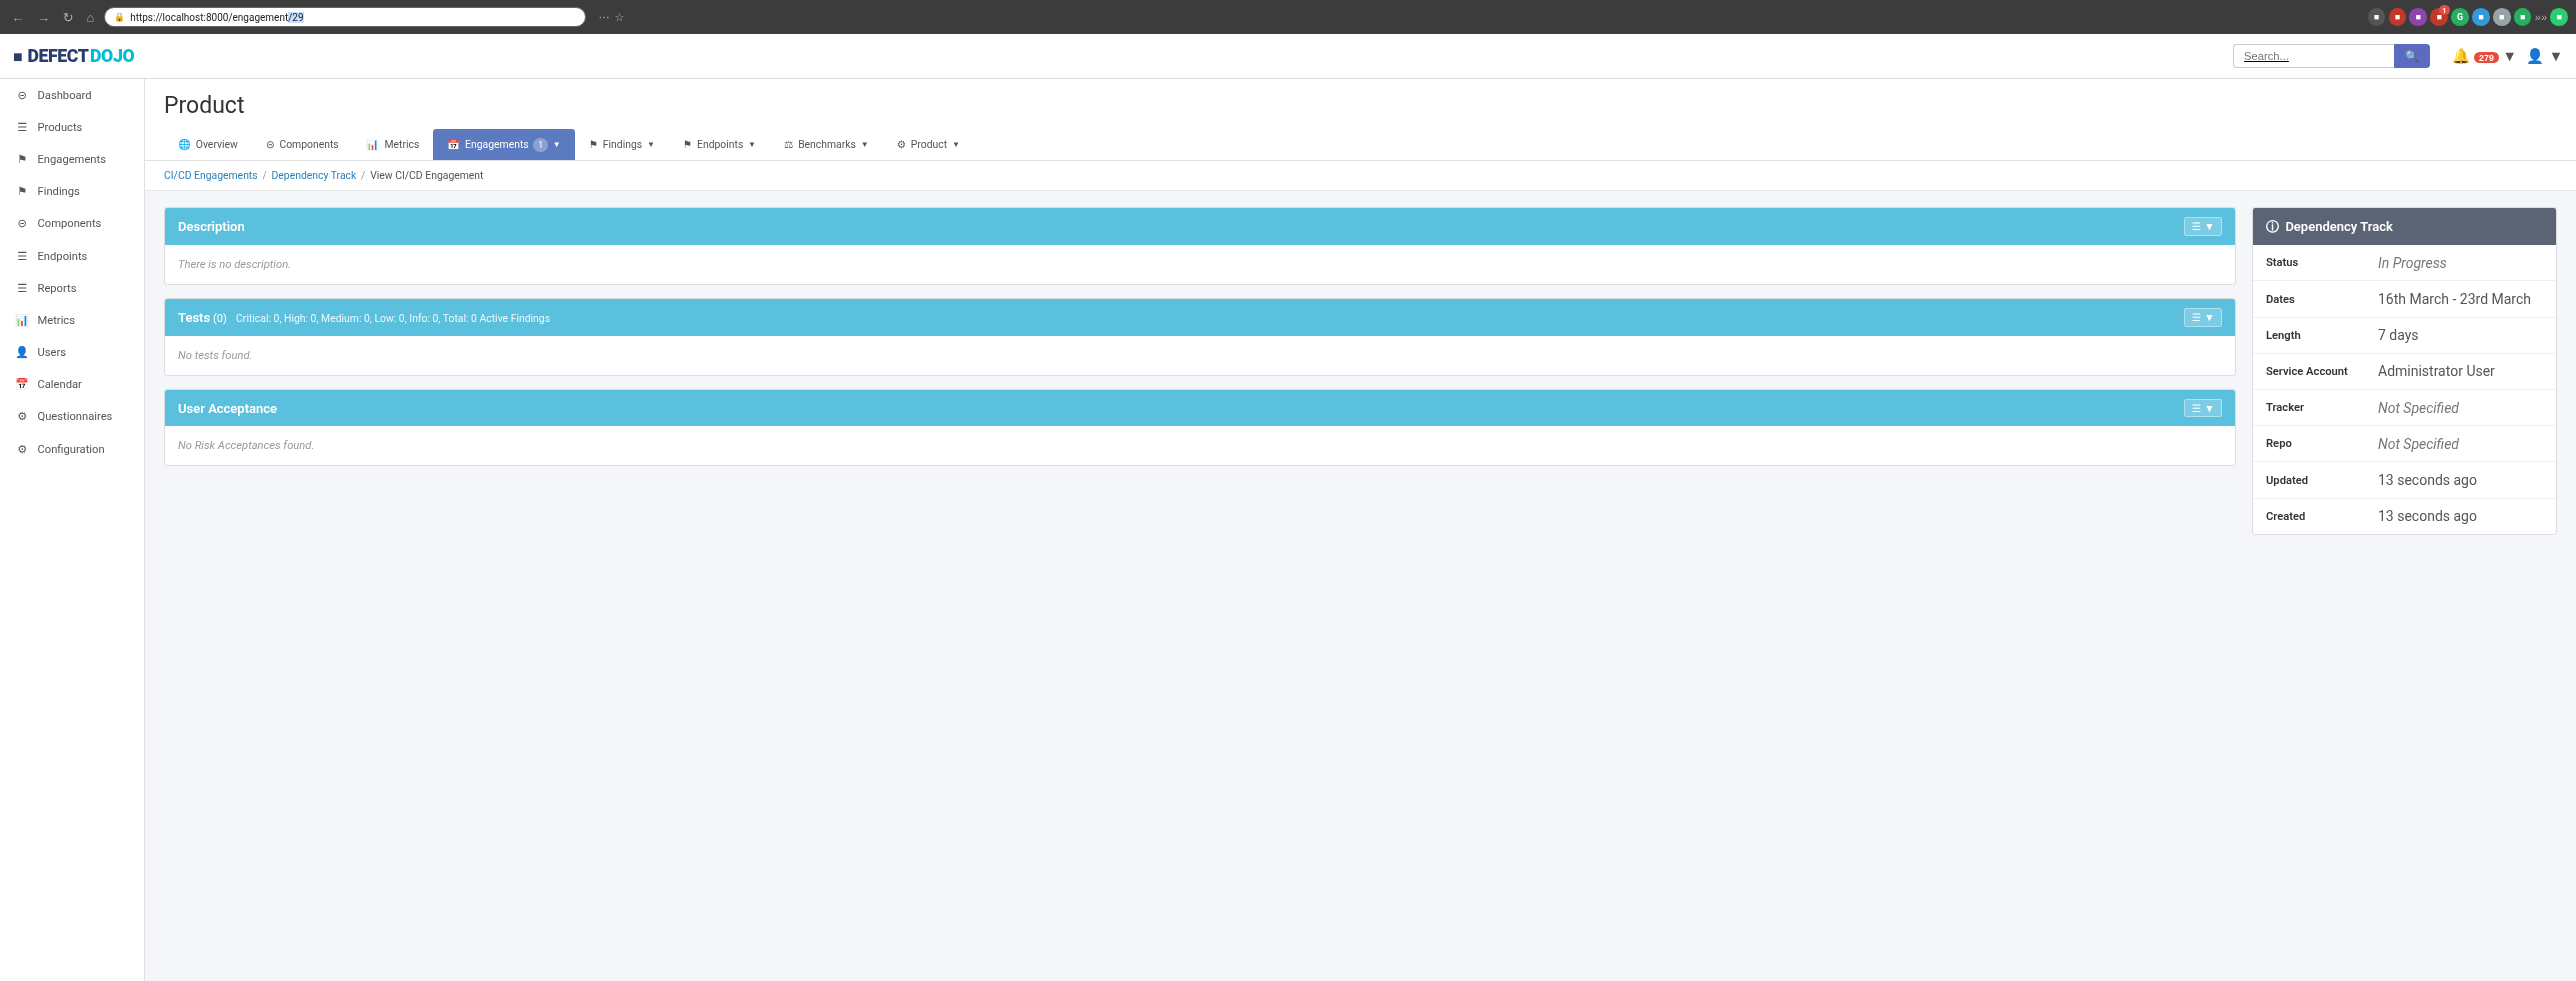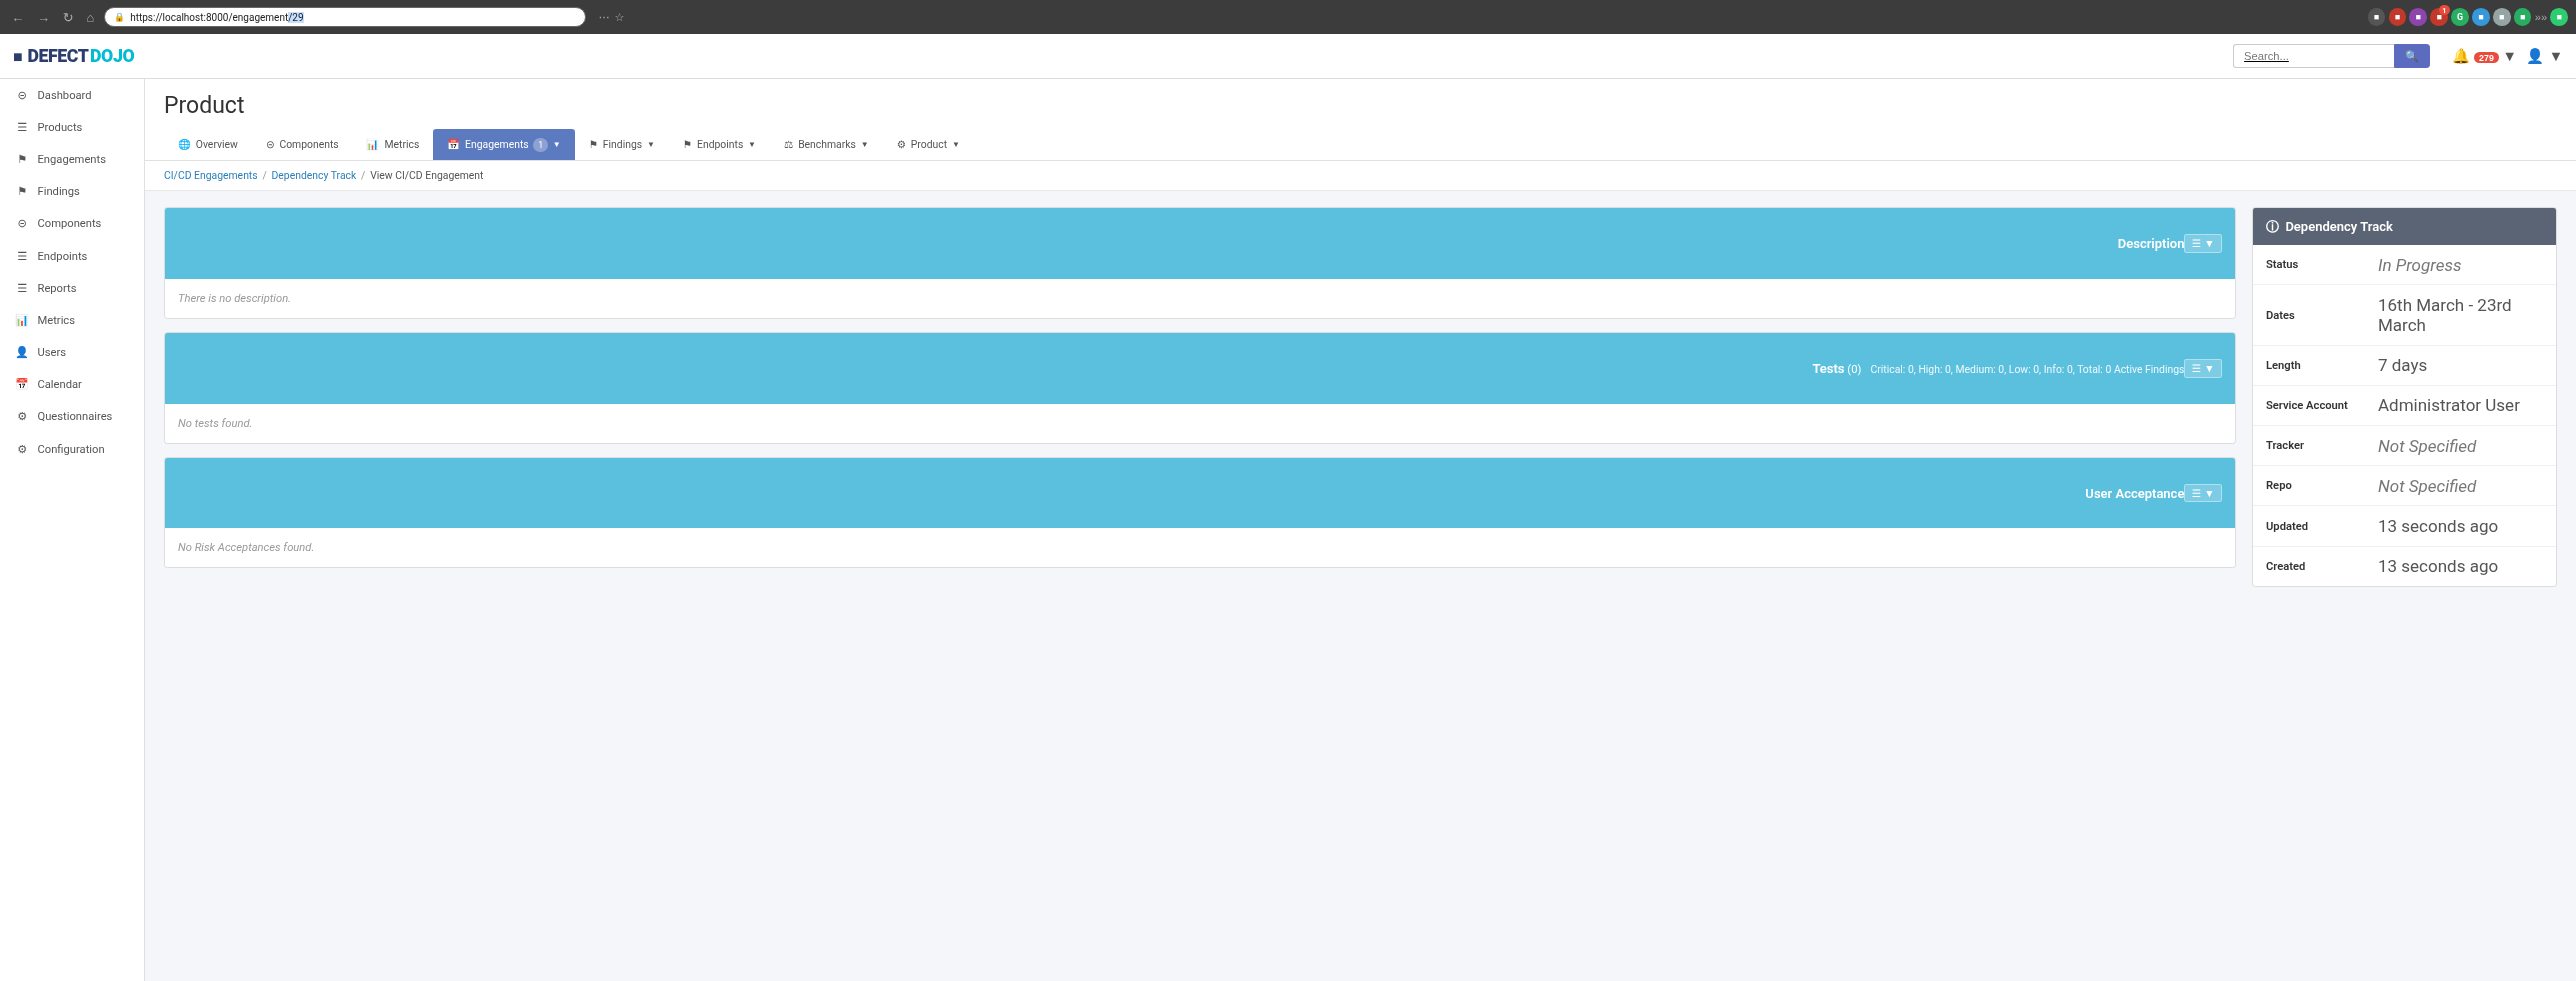--- a/index.html
+++ b/index.html
@@ -204,24 +204,24 @@
     .left-column { flex: 1; display: flex; flex-direction: column; gap: 13px; }
 
     
     .right-column { width: 305px; flex-shrink: 0; }
 
     
     .section-card { border: 0.8px solid #ddd; border-radius: 3.2px; background: #fff; overflow: hidden; }
     .section-header {
       background: #5bc0de;
       color: #fff;
-      padding: 26px 13px;
-      display: flex;
-      align-items: center;
-      justify-content: flex-end;
+      padding: 9px 13px;
+      display: flex;
+      align-items: center;
+      justify-content: space-between;
     }
     .section-title { font-size: 13px; font-weight: 600; }
     .section-subtitle { font-size: 10.4px; font-weight: 400; margin-left: 6.4px; color: rgba(255,255,255,0.9); }
     .section-body { padding: 13px; }
     .section-empty { color: #999; font-style: italic; font-size: 11.2px; }
     .section-menu-btn {
       background: rgba(255,255,255,0.2);
       border: 0.8px solid rgba(255,255,255,0.4);
       border-radius: 2.4px;
       color: #fff;
@@ -252,21 +252,21 @@
       width: 112px;
       padding: 9.6px 13px;
       font-weight: 600;
       color: #333;
       font-size: 11.2px;
       flex-shrink: 0;
     }
     .info-value {
       padding: 9.6px 13px;
       color: #555;
-      font-size: 17px;
+      font-size: 14px;
       flex: 1;
     }
     .info-value.italic { font-style: italic; color: #777; }
   </style>
 </head>
 <body>
 
 <div class="browser-chrome">
   <button class="browser-nav-btn">←</button>
   <button class="browser-nav-btn">→</button>

